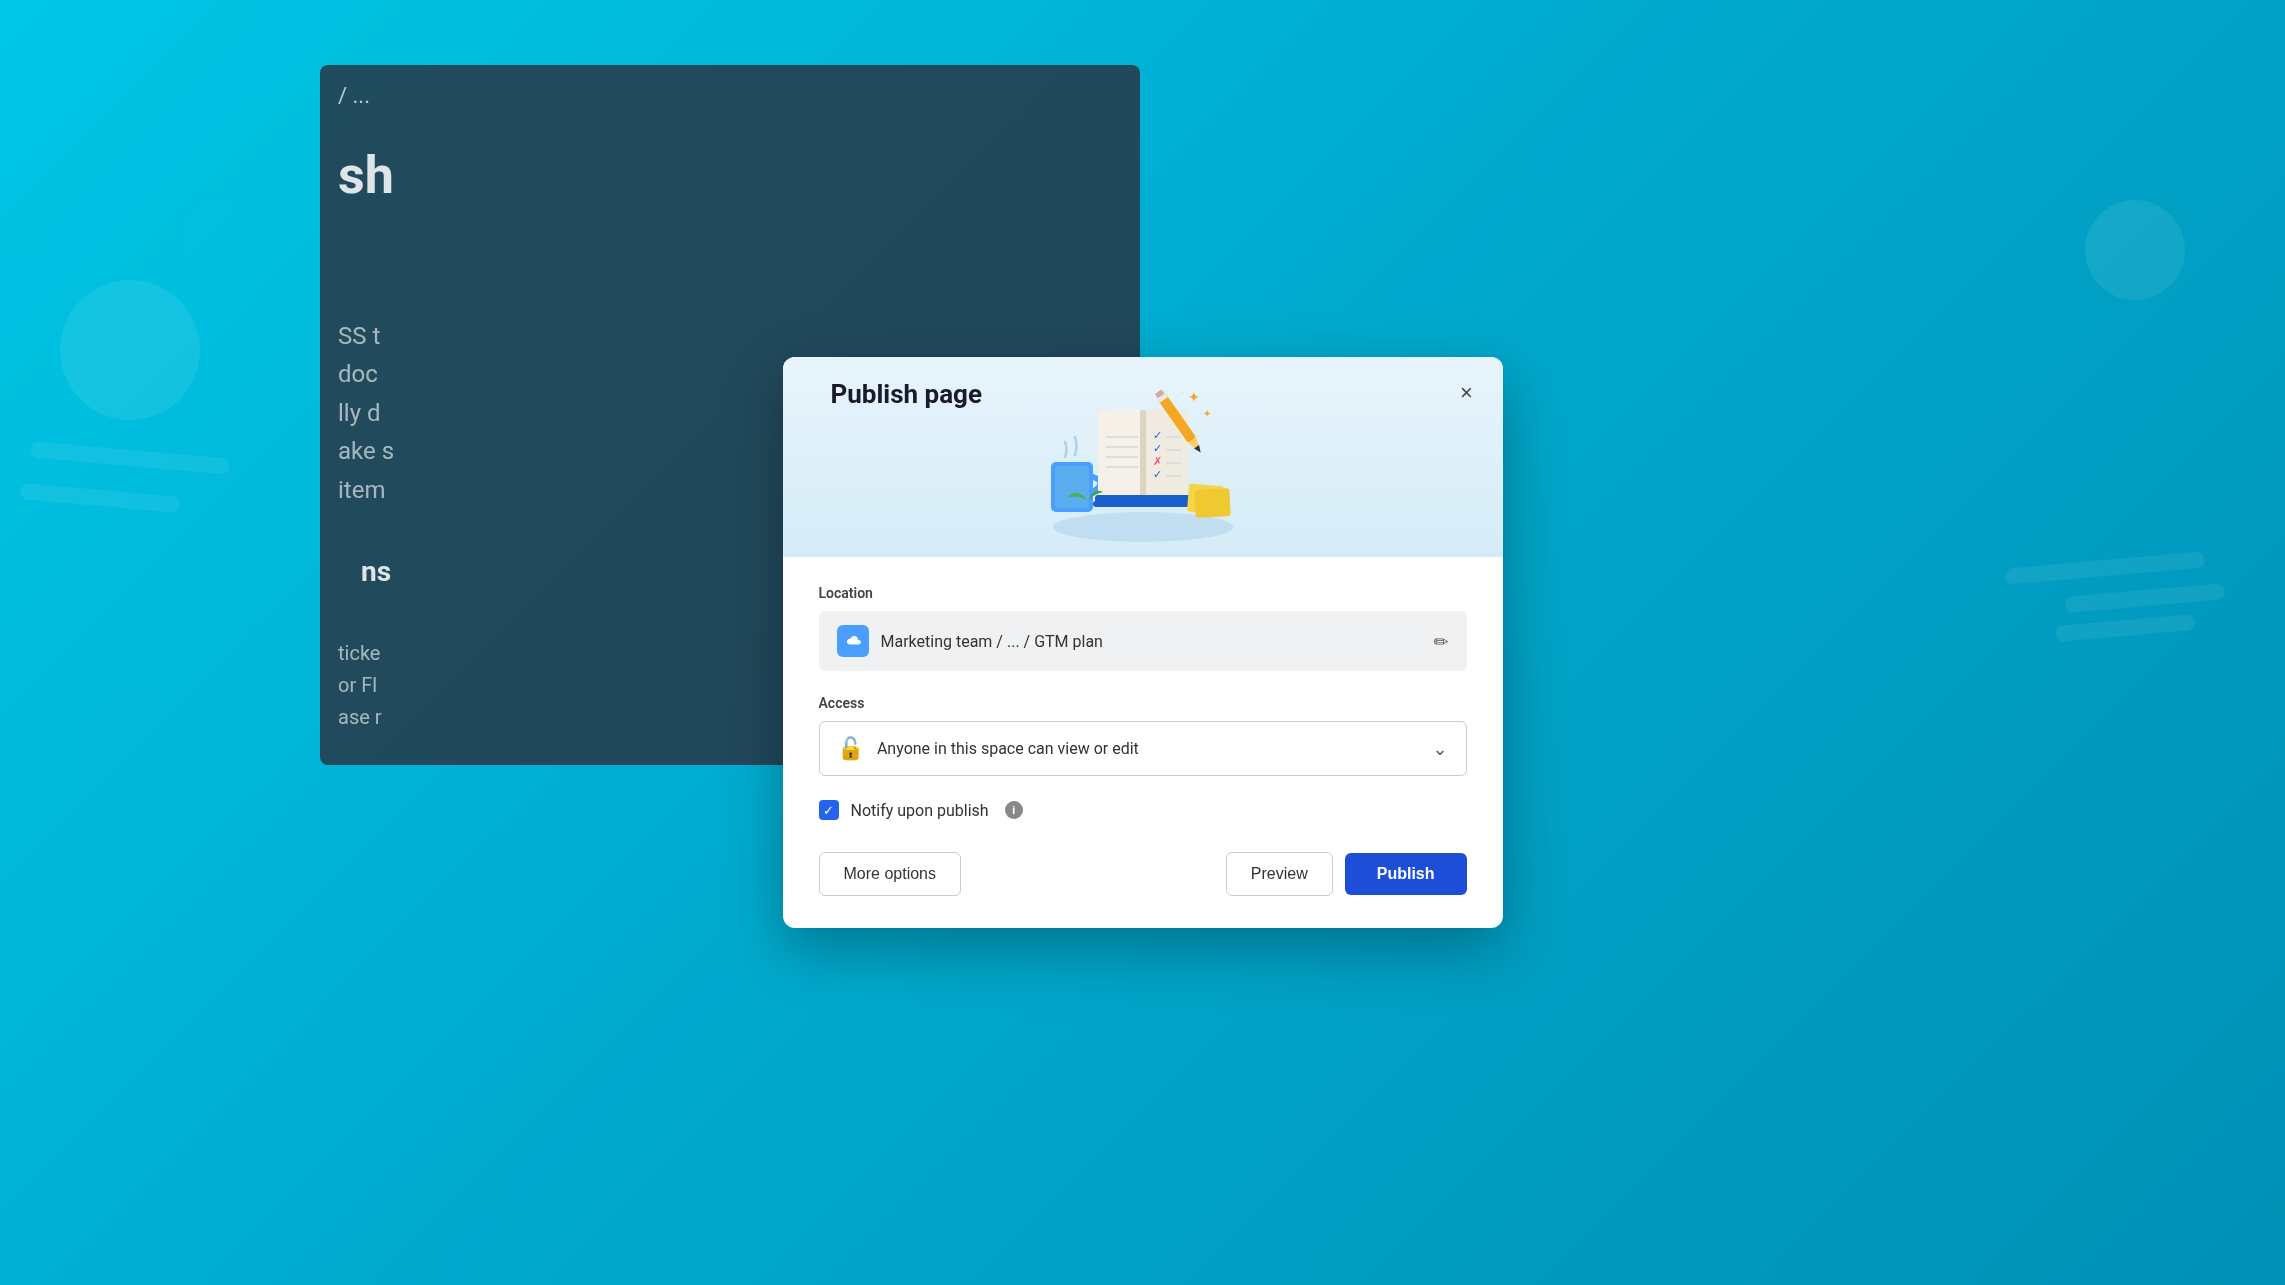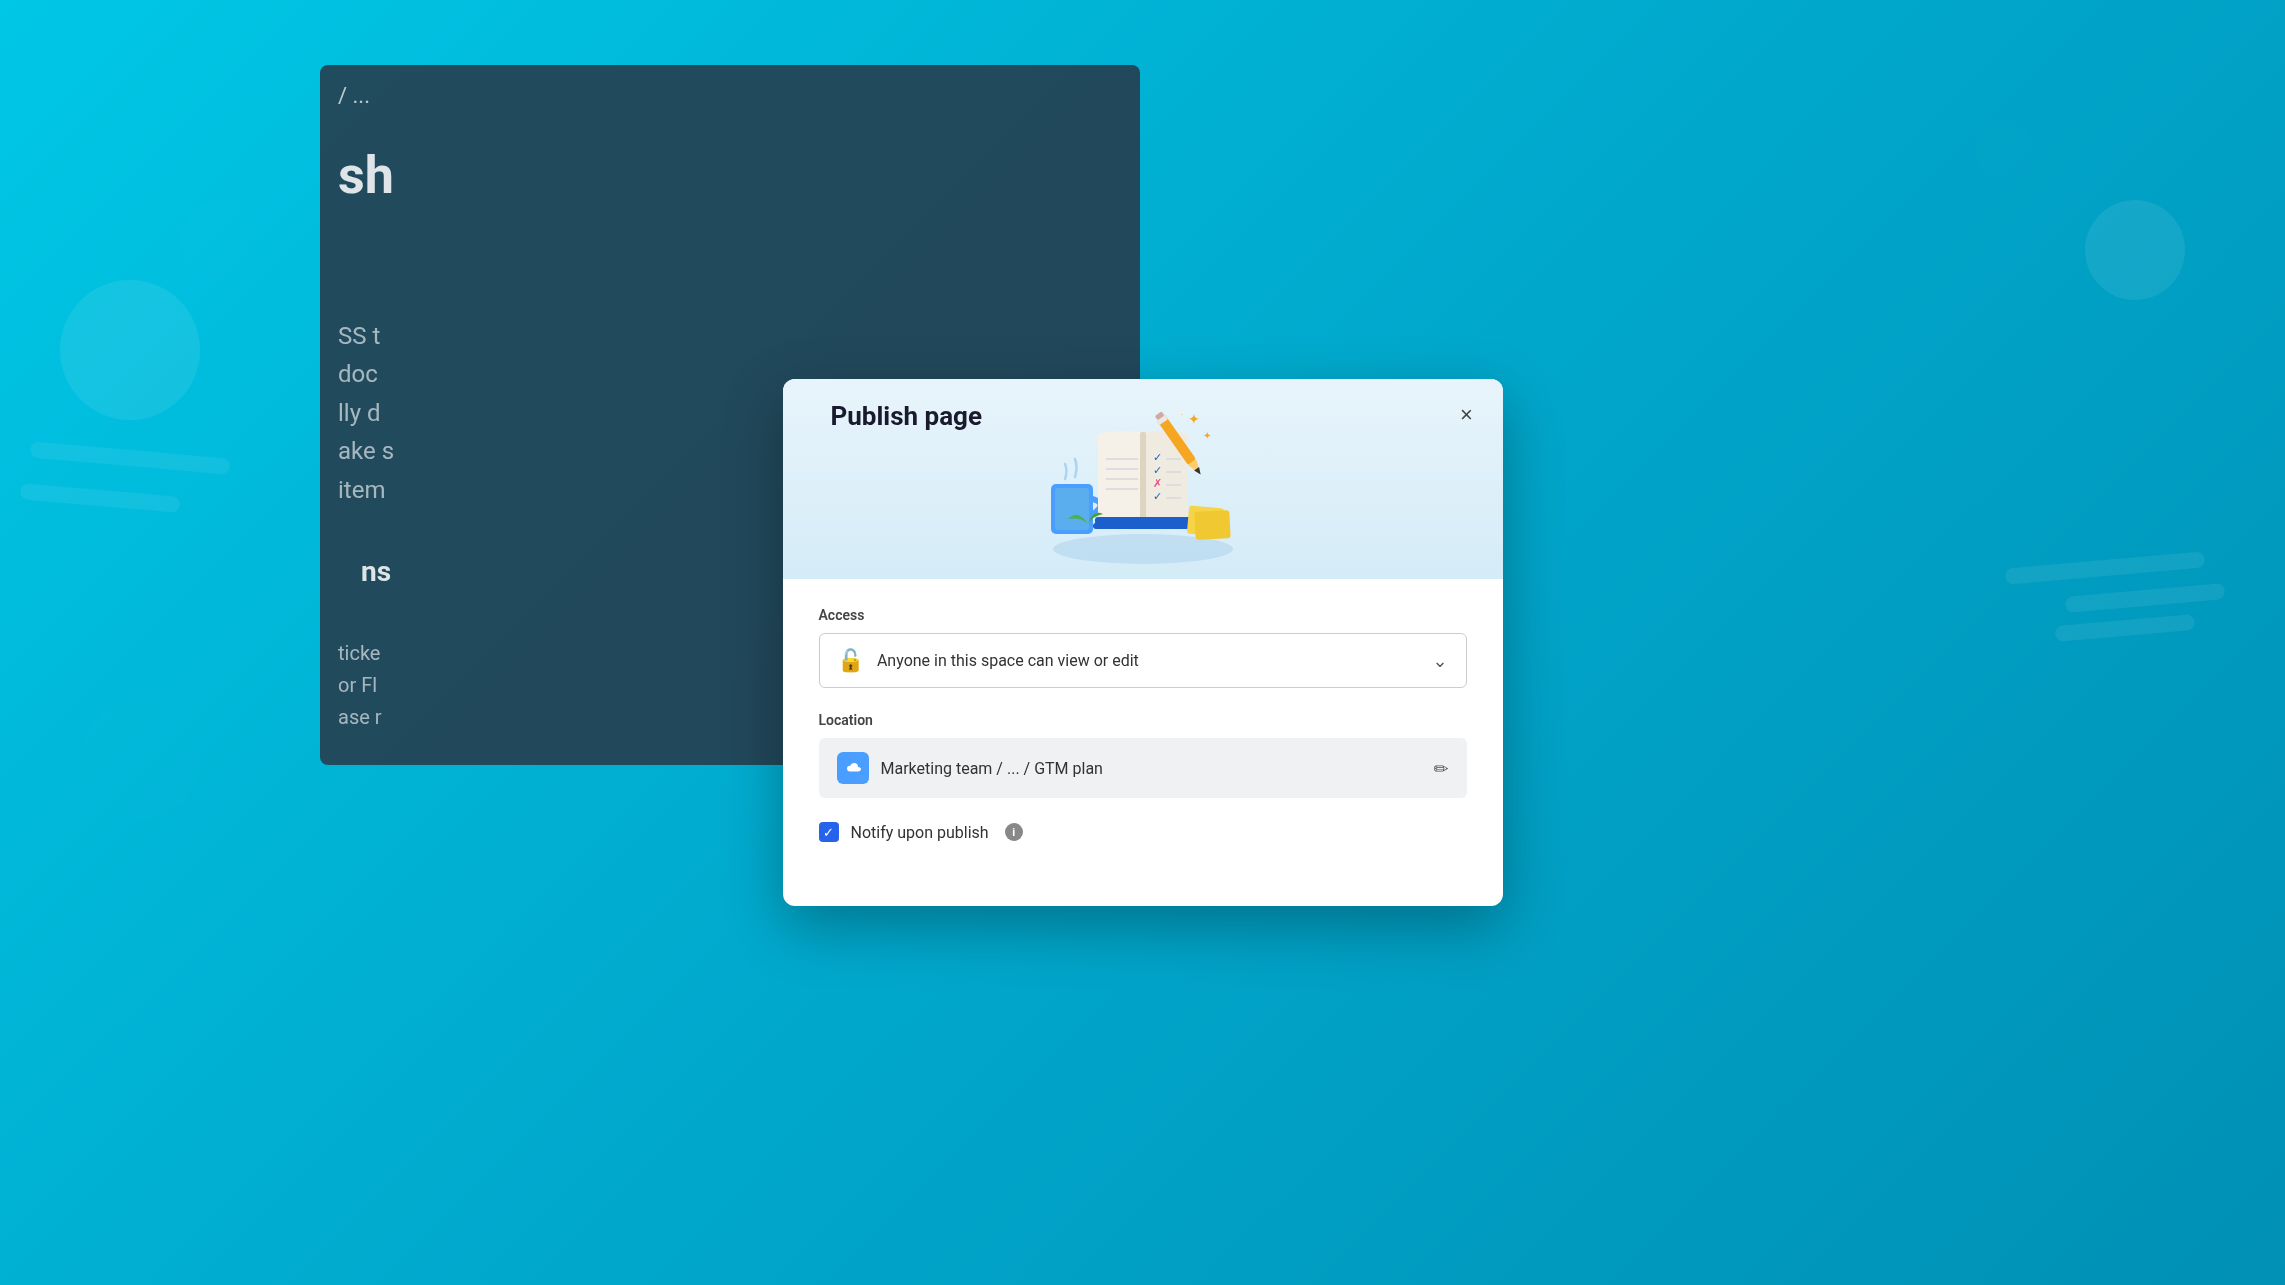--- a/index.html
+++ b/index.html
@@ -437,50 +437,57 @@
       </svg>
     </div>
 
     <div class="modal-title">Publish page</div>
 
     <button class="modal-close">×</button>
 
     <div class="modal-body">
 
       <div class="section-gap">
+        <span class="field-label">Location</span>
+        <div class="location-field">
+          <div class="location-inner">
+            <div class="location-icon">
+
+              <svg width="20" height="14" viewBox="0 0 20 14" fill="white">
+                <path d="M15 6a4 4 0 0 0-4-4 4 4 0 0 0-3.8 2.7A3 3 0 0 0 4 7.5a3 3 0 0 0 3 3h8a3 3 0 0 0 3-3A3 3 0 0 0 15 6z"></path>
+              </svg>
+            </div>
+            <span class="location-text">Marketing team / ... / GTM plan</span>
+          </div>
+          <span class="edit-icon">✏</span>
+        </div>
+      </div>
+
+      <div class="section-gap">
         <span class="field-label">Access</span>
         <div class="access-select">
           <div class="access-inner">
             <span class="lock-icon">🔓</span>
             <span class="access-text">Anyone in this space can view or edit</span>
           </div>
           <span class="chevron-icon">⌄</span>
         </div>
       </div>
 
-      <div class="section-gap">
-        <span class="field-label">Location</span>
-        <div class="location-field">
-          <div class="location-inner">
-            <div class="location-icon">
-
-              <svg width="20" height="14" viewBox="0 0 20 14" fill="white">
-                <path d="M15 6a4 4 0 0 0-4-4 4 4 0 0 0-3.8 2.7A3 3 0 0 0 4 7.5a3 3 0 0 0 3 3h8a3 3 0 0 0 3-3A3 3 0 0 0 15 6z"></path>
-              </svg>
-            </div>
-            <span class="location-text">Marketing team / ... / GTM plan</span>
-          </div>
-          <span class="edit-icon">✏</span>
-        </div>
-      </div>
-
       <div class="notify-row">
         <div class="checkbox">
           <span class="checkbox-check">✓</span>
         </div>
         <span class="notify-label">Notify upon publish</span>
         <span class="info-icon">i</span>
       </div>
 
+      <div class="modal-footer">
+        <button class="btn-more-options">More options</button>
+        <div class="footer-right">
+          <button class="btn-preview">Preview</button>
+          <button class="btn-publish">Publish</button>
+        </div>
+      </div>
 
     </div>
   </div>
 </div>
 
 </body></html>

